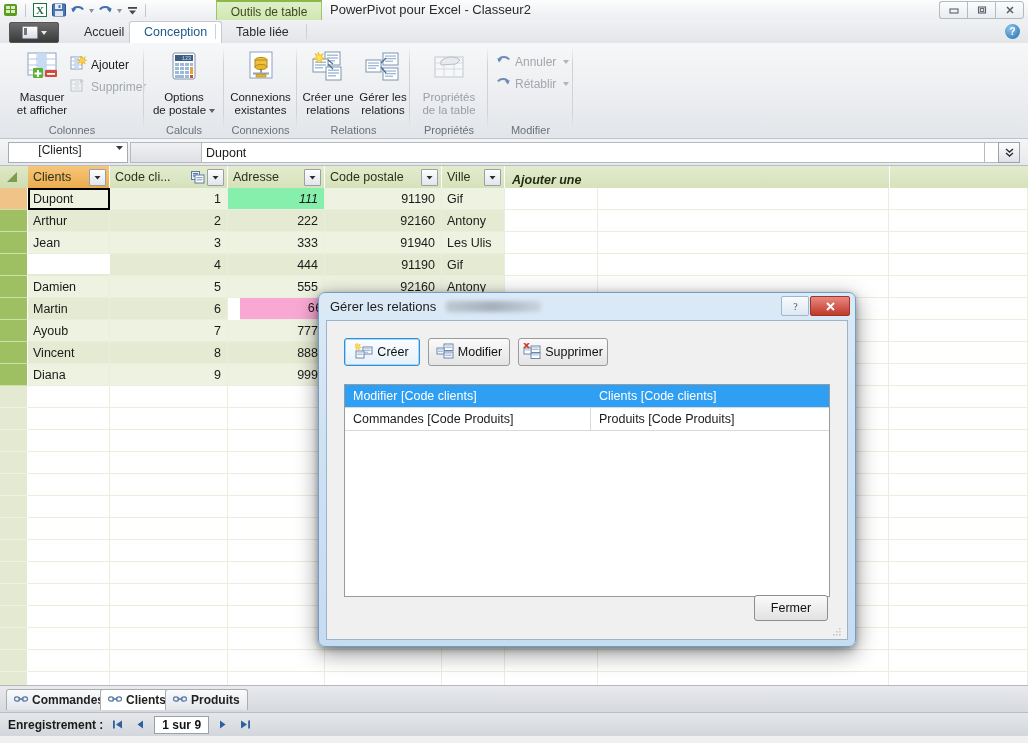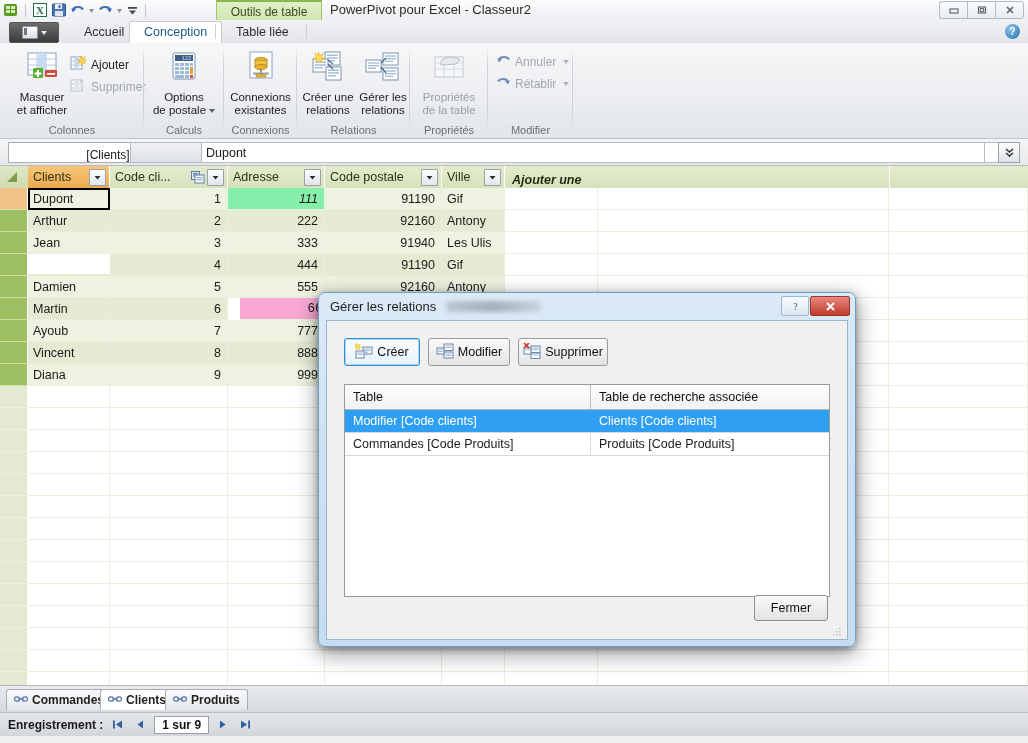--- a/index.html
+++ b/index.html
@@ -106,21 +106,21 @@
 
   
   .fbar{
     position:absolute;left:0;top:139px;width:1028px;height:26px;
     background:linear-gradient(to bottom,#f4f5f6,#e6e8eb);
     border-bottom:1px solid #b9bdc3;
   }
   .namebox{
     position:absolute;left:8px;top:3px;width:118px;height:19px;
     background:#fff;border:1px solid #a8acb3;
-    display:flex;align-items:flex-end;padding-left:48px;
+    display:flex;align-items:flex-start;
   }
   .namebox .nbtext{flex:1;text-align:center;font-size:12px;color:#1a1a1a;}
   .namebox .nbcaret{width:16px;display:flex;align-items:center;justify-content:center;}
   .fsep{position:absolute;left:130px;top:3px;width:70px;height:19px;background:linear-gradient(to bottom,#f0f1f3,#dde0e4);border:1px solid #b6bac0;}
   .fvalue{
     position:absolute;left:201px;top:3px;right:43px;height:19px;
     background:#fff;border:1px solid #b6bac0;border-right:none;
     display:flex;align-items:center;padding-left:4px;font-size:12.5px;
   }
   .fexpand{
@@ -1056,24 +1056,20 @@
               <rect x="9.2" y="11.4" width="6.5" height="1" fill="#9db9d8"></rect>
               <rect x="1" y="5" width="7" height="6" fill="#fff" stroke="#6b86a8"></rect>
               <rect x="2" y="6.4" width="5" height="1" fill="#9db9d8"></rect>
               <path d="M1 0 L6 5 M6 0 L1 5" stroke="#d03a2a" stroke-width="1.7"></path>
             </svg>
         </span>
         <span>Supprimer</span>
       </div>
 
       <div class="listwrap">
-        <div class="lhead">
-          <div class="c1">Table</div>
-          <div class="c2">Table de recherche associée</div>
-        </div>
         <div class="lrow sel">
           <div class="c1">Modifier [Code clients]</div>
           <div class="c2">Clients [Code clients]</div>
         </div>
         <div class="lrow">
           <div class="c1">Commandes [Code Produits]</div>
           <div class="c2">Produits [Code Produits]</div>
         </div>
       </div>
 

